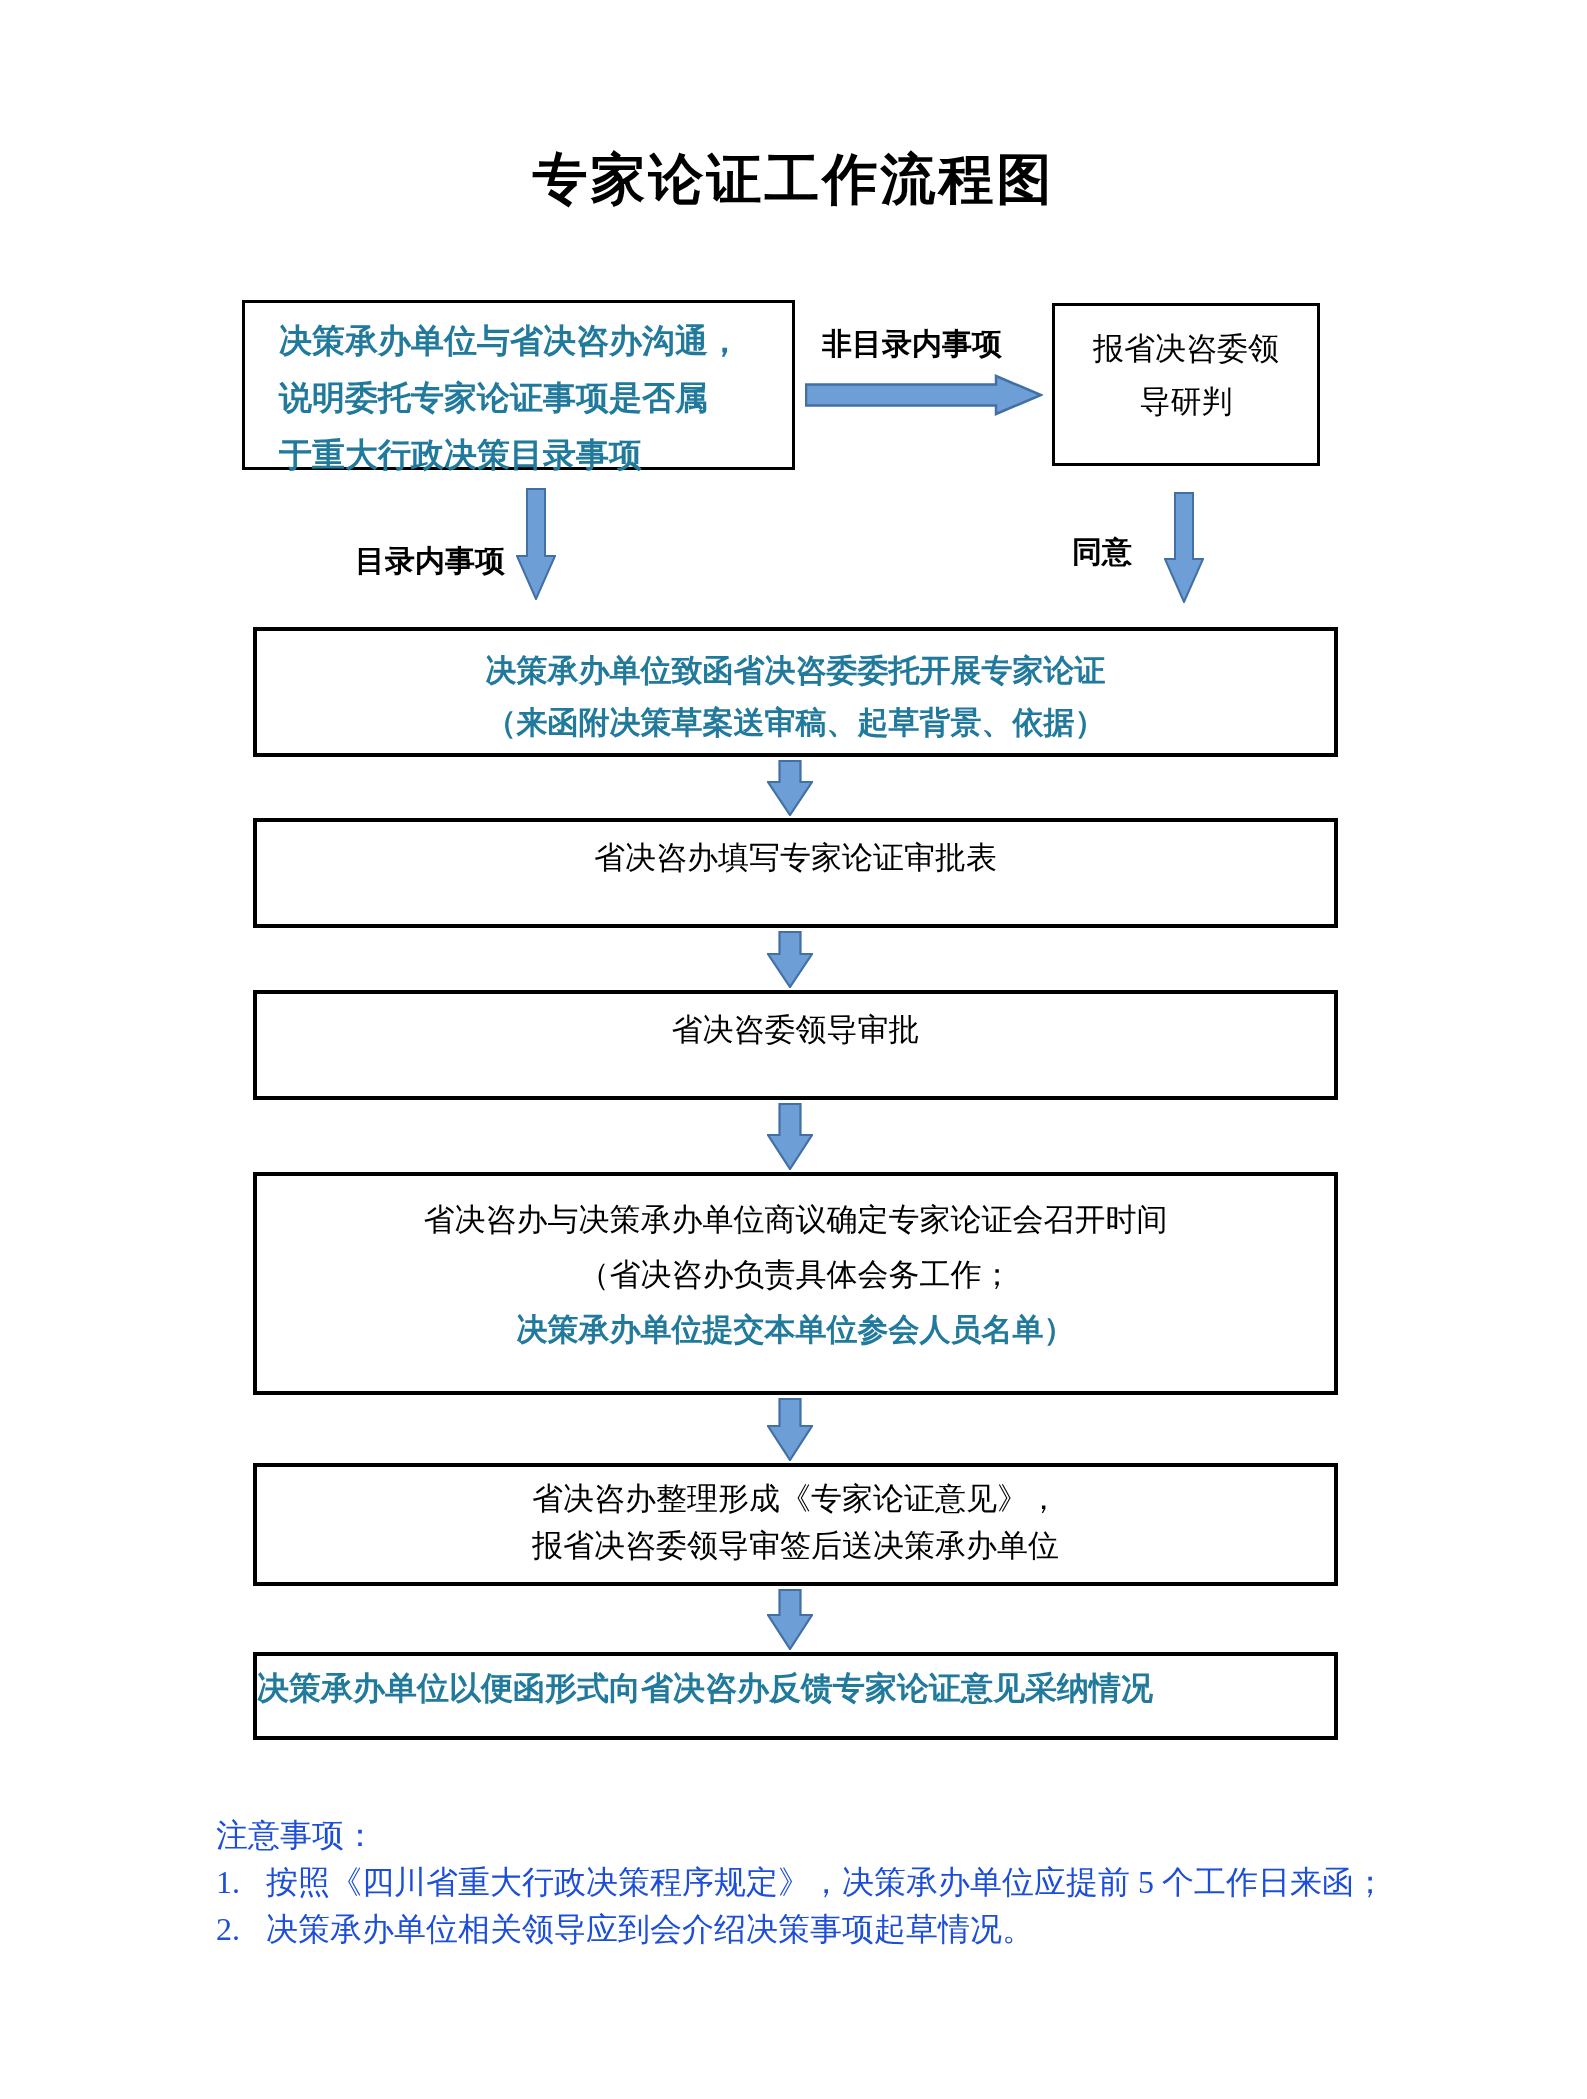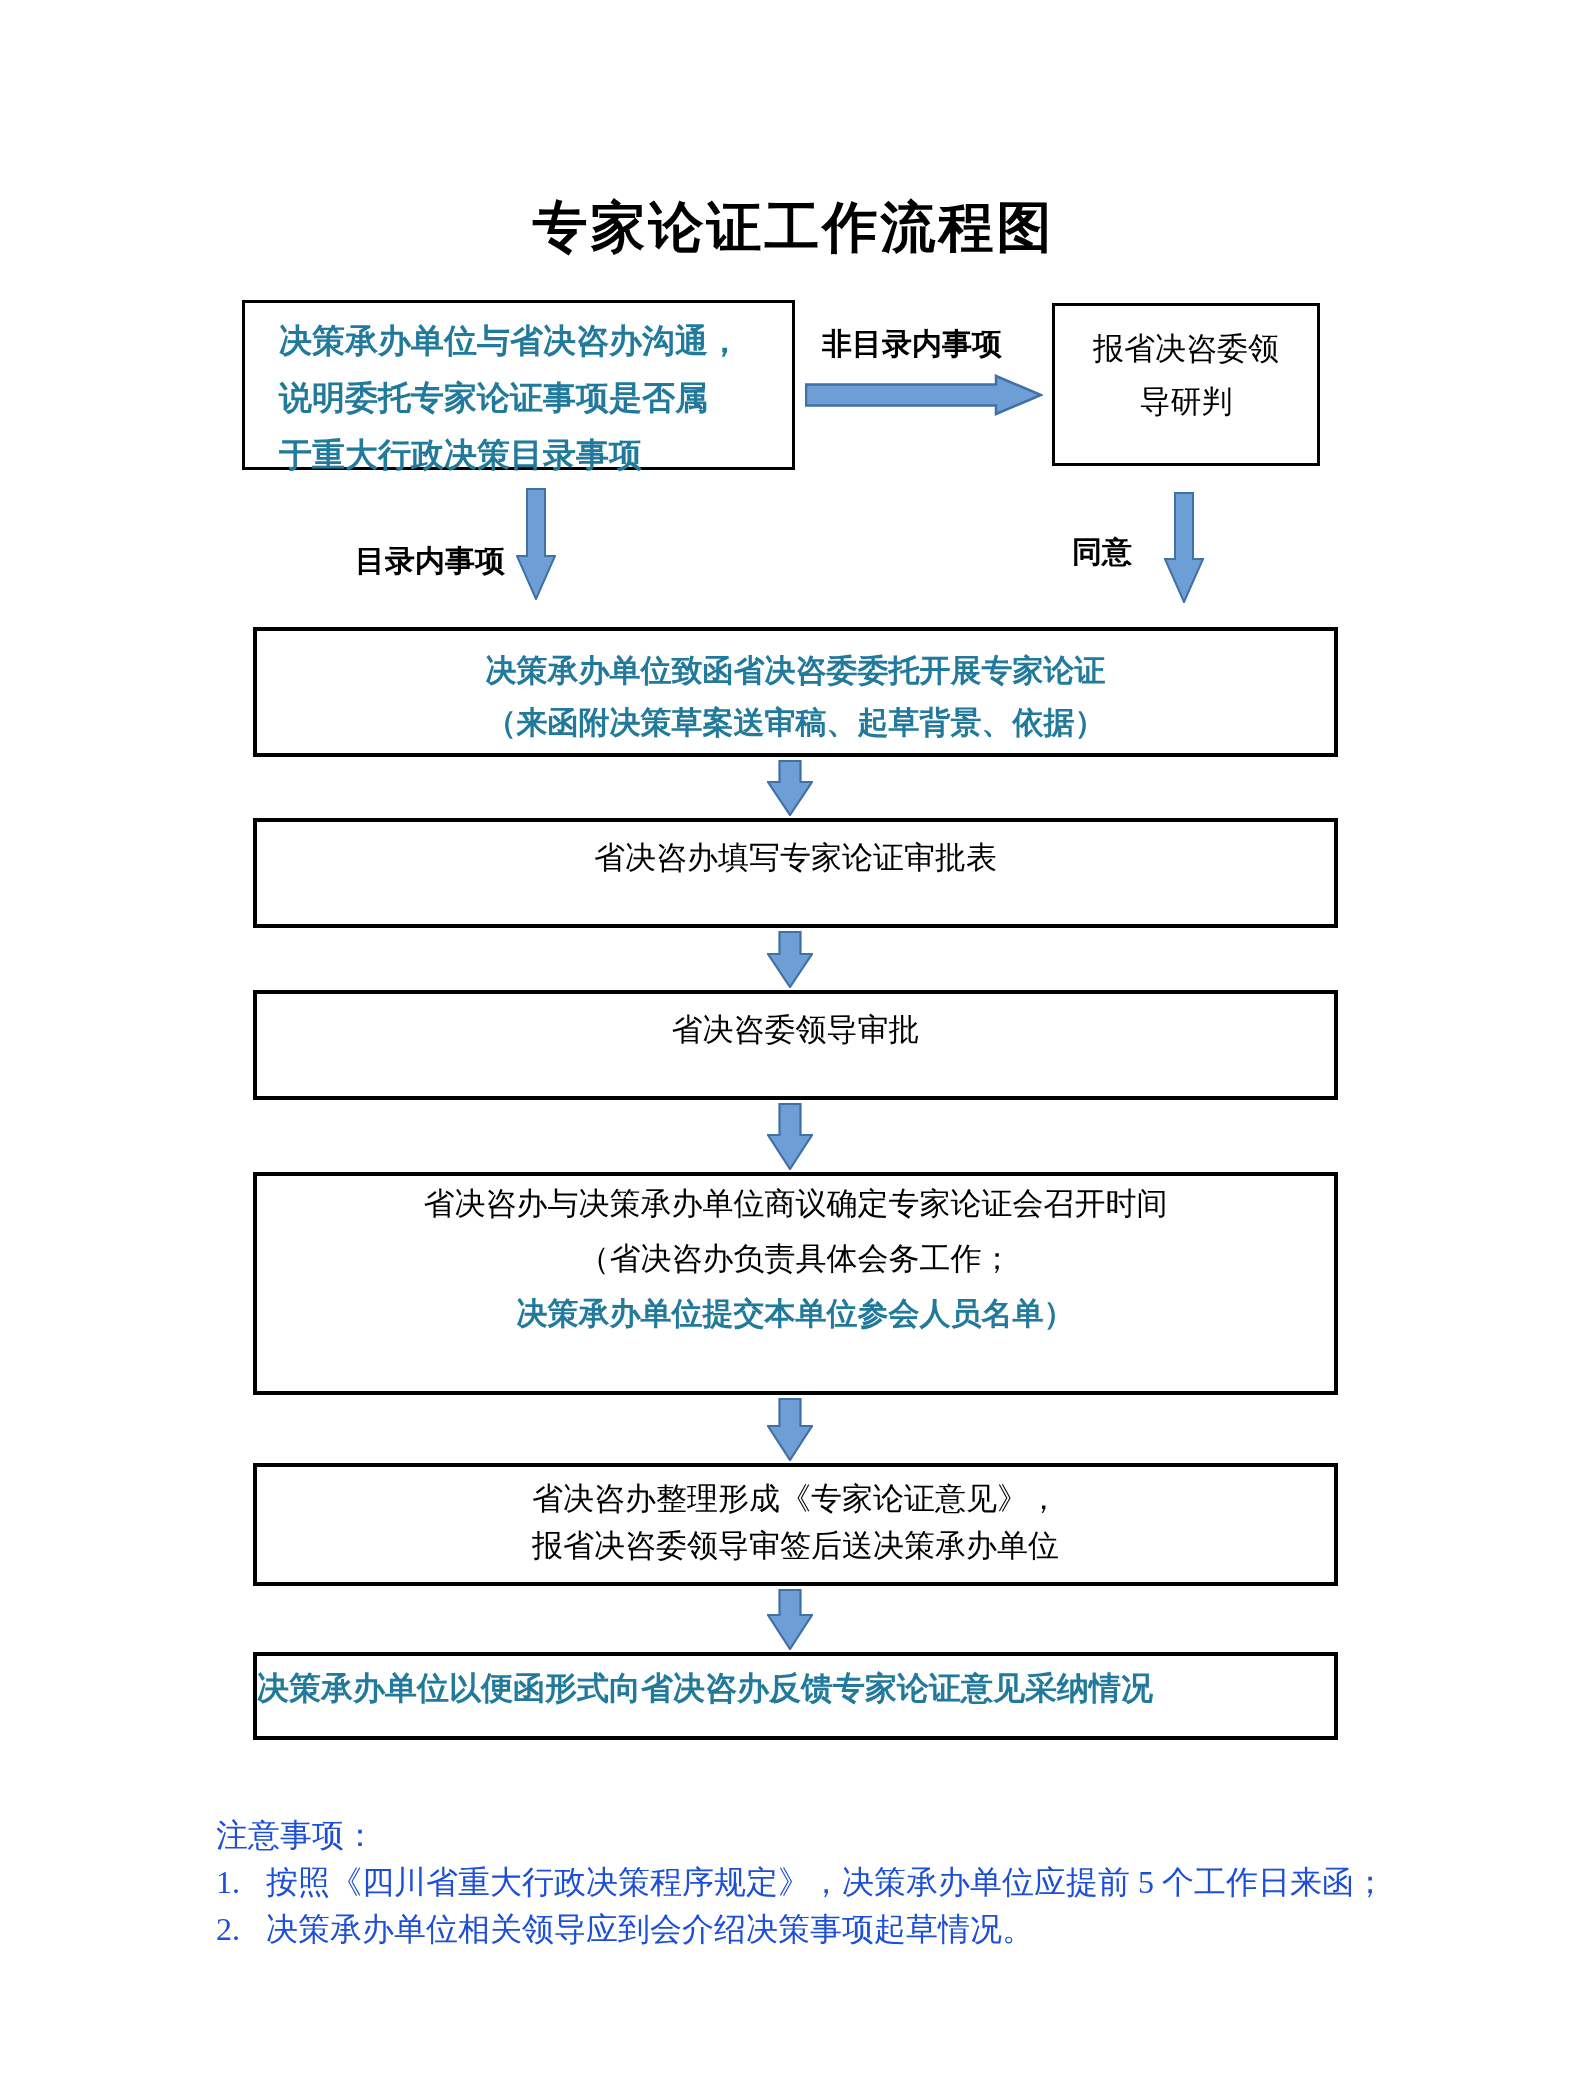--- a/index.html
+++ b/index.html
@@ -11,21 +11,20 @@
     overflow:hidden;
   }
   .abs{position:absolute;}
   .title{
     left:0;top:148px;width:1587px;
     text-align:center;
     font-size:55px;line-height:64px;
     font-weight:bold;
     letter-spacing:3px;
     color:#000;
-    margin-top:48px;
   }
   .fbox{
     box-sizing:border-box;
     border:3px solid #000;
     background:#fff;
   }
   .fbox.thick{border-width:4px;}
   .kai{font-size:31px;color:#000;font-weight:normal;}
   .teal{color:var(--teal);font-weight:bold;}
   .lbl{
@@ -39,21 +38,21 @@
   .box-leader{left:1052px;top:303px;width:268px;height:163px;padding-top:16px;}
   .box-leader div{font-size:31px;line-height:53px;text-align:center;}
   
   .wide{left:253px;width:1085px;}
   .box-letter{top:627px;height:130px;padding-top:14px;}
   .box-letter div{font-size:31px;line-height:52px;text-align:center;}
   .box-form{top:818px;height:110px;padding-top:16px;}
   .box-form div{font-size:31px;line-height:40px;text-align:center;}
   .box-approve{top:990px;height:110px;padding-top:16px;}
   .box-approve div{font-size:31px;line-height:40px;text-align:center;}
-  .box-meeting{top:1172px;height:223px;}
+  .box-meeting{top:1172px;height:223px;padding-top:16px;}
   .box-meeting div{font-size:31px;line-height:55px;text-align:center;}
   .box-opinion{top:1463px;height:123px;padding-top:8px;}
   .box-opinion div{font-size:31px;line-height:47px;text-align:center;}
   .box-feedback{top:1652px;height:88px;padding-top:12px;}
   .box-feedback div{font-size:32px;line-height:40px;text-align:left;}
   
   .lbl-noncat{left:822px;top:324px;}
   .lbl-cat{left:355px;top:541px;}
   .lbl-agree{left:1072px;top:532px;}
   

